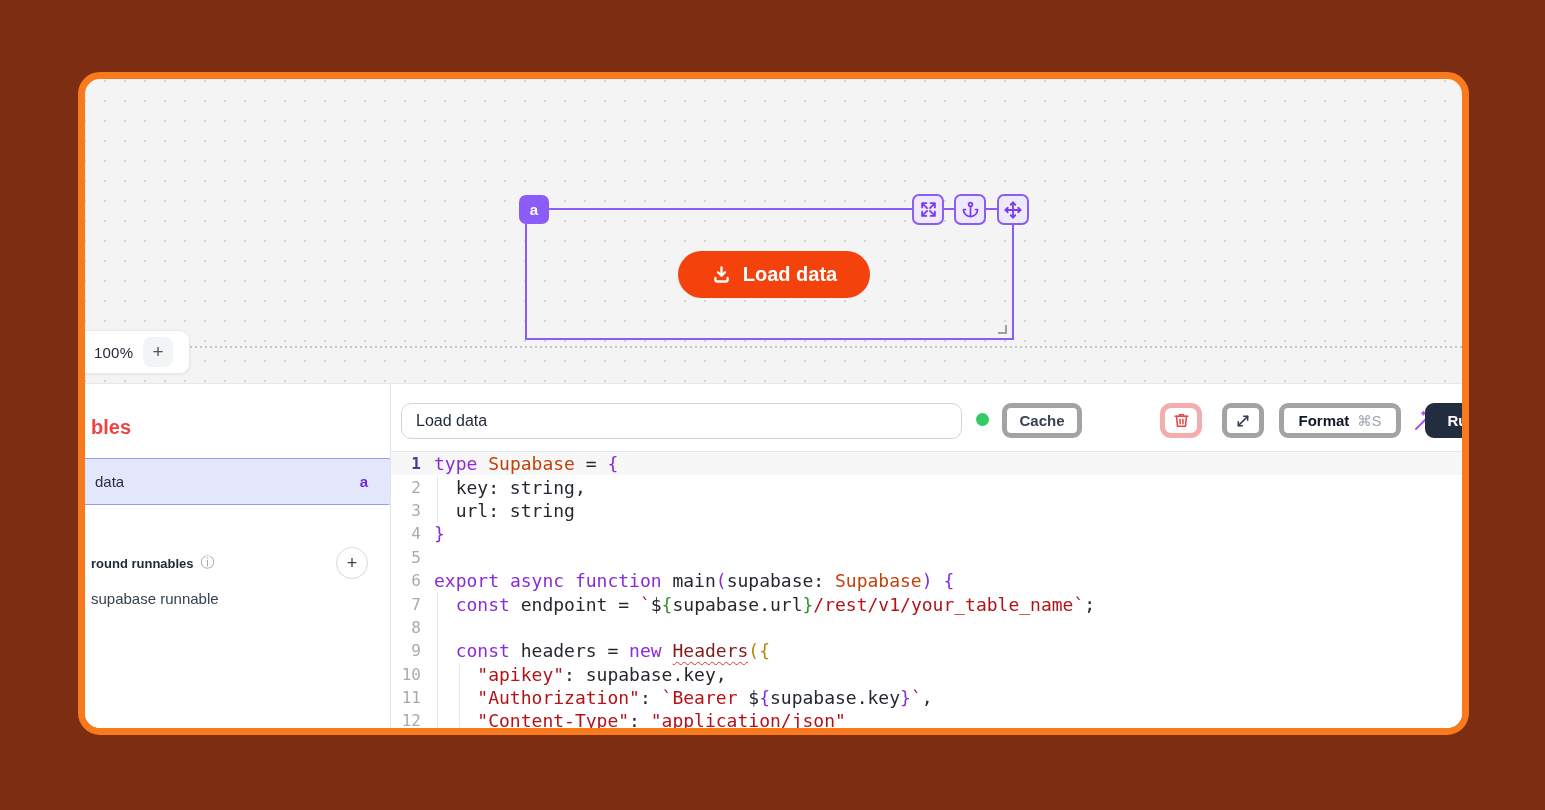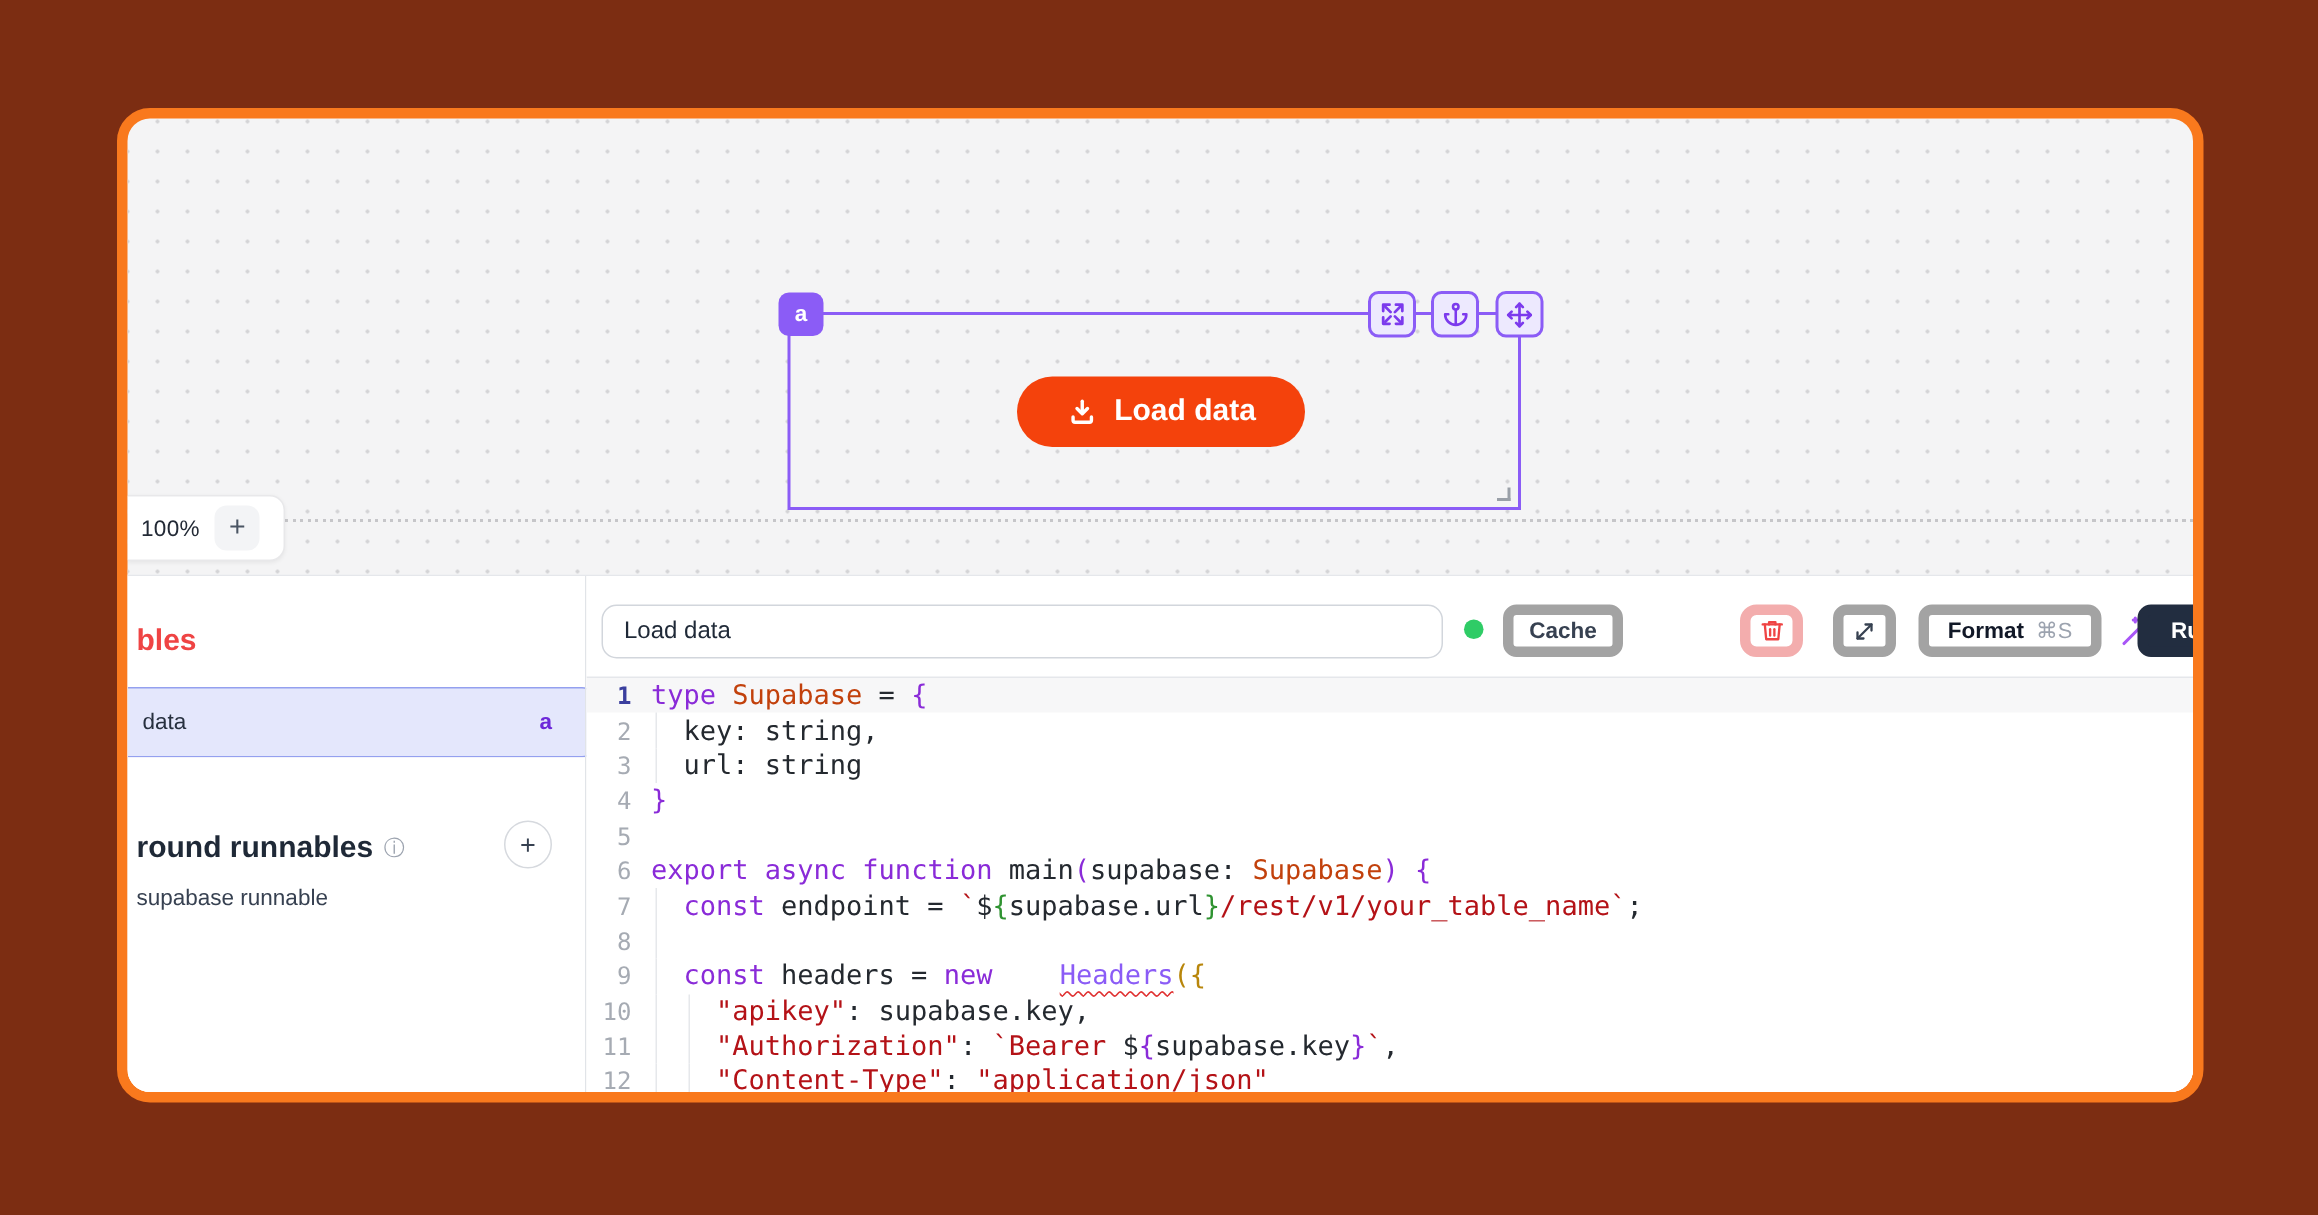--- a/index.html
+++ b/index.html
@@ -47,37 +47,37 @@
     border-top:1px solid #e5e7eb; }
 
   .sidebar { position:absolute; left:0; top:0; width:305px; bottom:0; background:#fff; }
   .sb-title { position:absolute; left:6px; top:32px; font-size:20px; font-weight:bold; color:#ef4444; }
   .sb-item { position:absolute; left:0; top:74px; width:312px; height:47px;
     background:#e4e7fc; border:1.5px solid #94a0ef; border-left:none;
     border-radius:0 9px 9px 0; display:flex; align-items:center; cursor:pointer; }
   .sb-item-label { margin-left:10px; font-size:15px; color:#27303f; }
   .sb-item-badge { margin-left:auto; margin-right:28px; font-size:15px; font-weight:bold; color:#6d28d9; }
   .sb-sec2 { position:absolute; left:6px; top:170px; display:flex; align-items:center; gap:7px; }
-  .sb-sec2-title { font-size:20px; font-weight:bold; color:#1f2937; }
+  .sb-sec2-title { font-size:13px; font-weight:bold; color:#1f2937; }
   .info-icon { font-size:14px; color:#9ca3af; }
   .sb-add { position:absolute; left:251px; top:163px; width:32px; height:32px; border-radius:50%;
     background:#fff; border:1px solid #d6d9de; color:#374151; font-size:18px; cursor:pointer; }
   .sb-item2 { position:absolute; left:6px; top:206px; font-size:15px; color:#374151; }
 
   .vdivider { position:absolute; left:305px; top:0; bottom:0; width:1px; background:#e1e4e8; }
 
   .editor { position:absolute; left:306px; top:0; right:0; bottom:0; background:#fff; overflow:hidden; }
   .ed-header { position:absolute; left:0; top:0; right:0; height:67px; background:#fff; }
   .ed-hborder { position:absolute; left:0; top:67px; right:0; height:1px; background:#e5e7eb; }
   .name-input { position:absolute; left:10px; top:19px; width:561px; height:36px;
     border:1px solid #d2d6dc; border-radius:10px; padding:0 14px; font-size:16px;
     color:#1f2937; font-family:"Liberation Sans",sans-serif; outline:none; }
   .status-dot { position:absolute; left:585px; top:29px; width:13px; height:13px;
     border-radius:50%; background:#2fcc66; }
-  .btn { position:absolute; top:19px; height:35px; background:#fff; border:7px solid #a3a3a3;
+  .btn { position:absolute; top:19px; height:35px; background:#fff; border:5px solid #a3a3a3;
     border-radius:9px; display:flex; align-items:center; justify-content:center; gap:8px;
     cursor:pointer; font-family:"Liberation Sans",sans-serif; }
   .btn-cache { left:611px; width:80px; font-size:15px; font-weight:bold; color:#374151; }
   .icon-plain { position:absolute; top:25px; background:none; border:none; cursor:pointer; }
   .btn-trash { left:769px; width:42px; border-color:#f3adad; border-radius:11px; }
   .btn-expand { left:831px; width:42px; }
   .btn-format { left:888px; width:122px; }
   .fmt-label { font-size:15px; font-weight:bold; color:#111827; }
   .fmt-kbd { font-size:14.5px; color:#9ca3af; }
   .btn-run { left:1034px; width:74px; background:#222d40; border-color:#222d40;
@@ -86,21 +86,21 @@
   .code { position:absolute; left:0; top:68px; right:0; bottom:0; background:#fff;
     font-family:"DejaVu Sans Mono", monospace; font-size:18px; }
   .code-line { display:flex; align-items:center; height:23.4px; padding-left:6px; white-space:pre; }
   .code-line.active { background:#f7f7f8; }
   .ln { width:24px; text-align:right; font-size:16px; color:#a6abb3; flex:none; }
   .ln.on { color:#3b3f9e; font-weight:bold; }
   .ctext { margin-left:13px; position:relative; height:100%; display:flex; align-items:center;text-align:center; }
   .gl { position:absolute; top:0; bottom:0; width:1px; background:#e6e8eb; }
   .ck { color:#8a2bd8; } .ct { color:#c2410c; } .cs { color:#b41217; }
   .cd { color:#24292f; } .cp { color:#8a2bd8; } .cg { color:#2f9331; } .cy { color:#b8860b; }
-  .ce { color:#8b5cf6; text-decoration:underline wavy #e03131 1px; text-underline-offset:4px;margin-left:34px; }
+  .ce { color:#7f1d1d; text-decoration:underline wavy #e03131 1px; text-underline-offset:4px; }
 </style>
 </head>
 <body style="background: rgb(124, 45, 18);">
 
 <div class="window" style="border-color: rgb(249, 121, 29);">
 
   <div class="canvas">
     <div class="hguide"></div>
 
     <div class="component">

